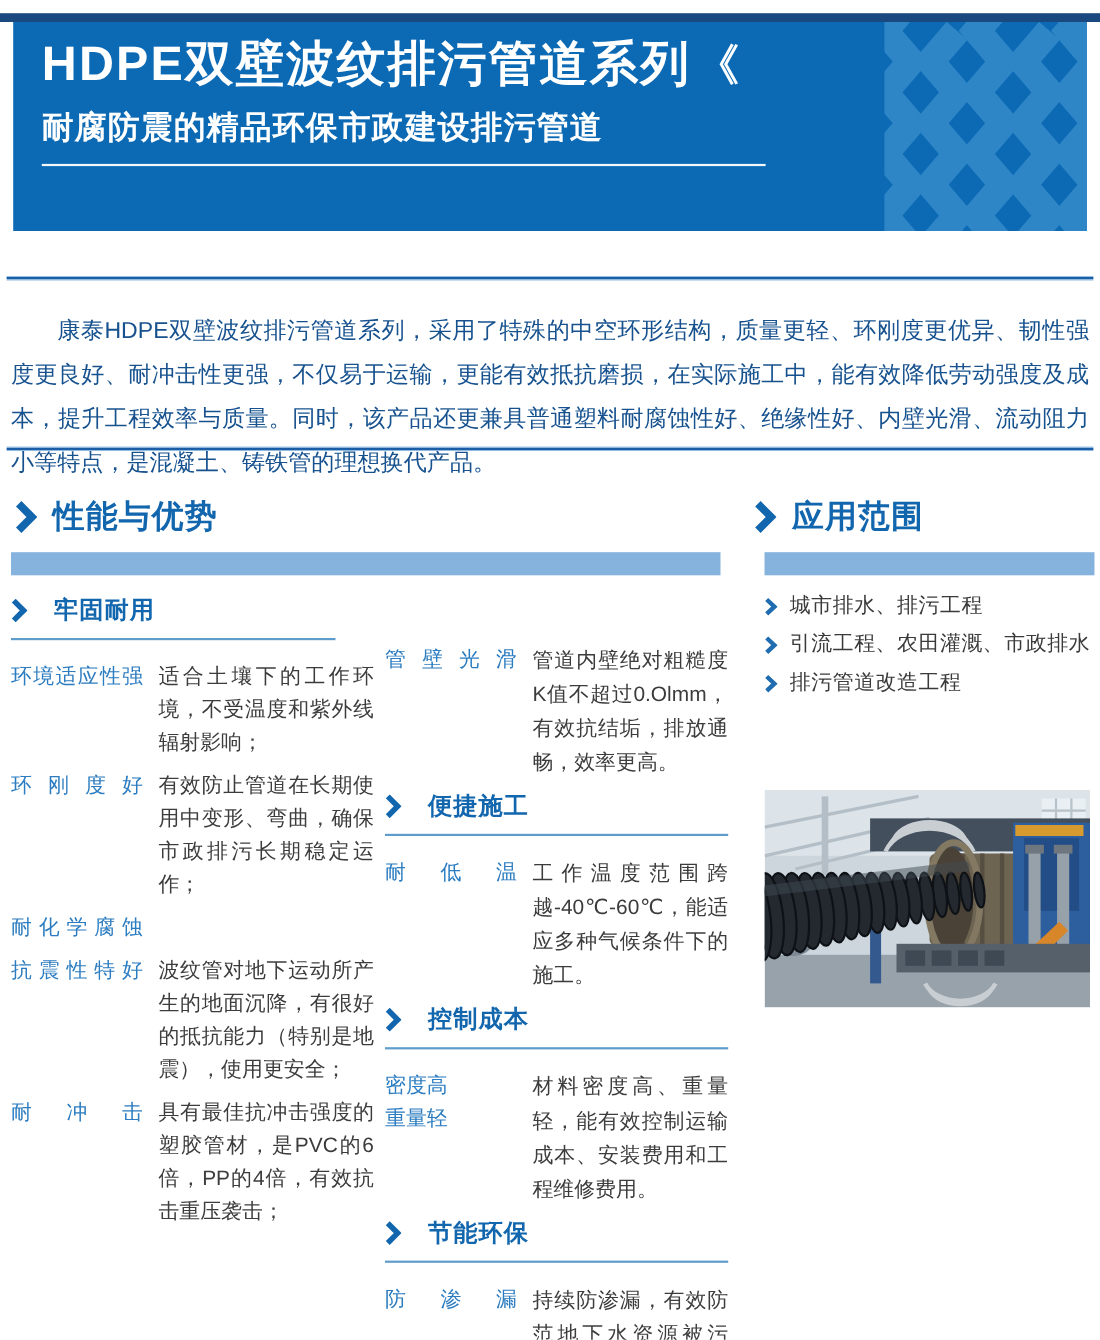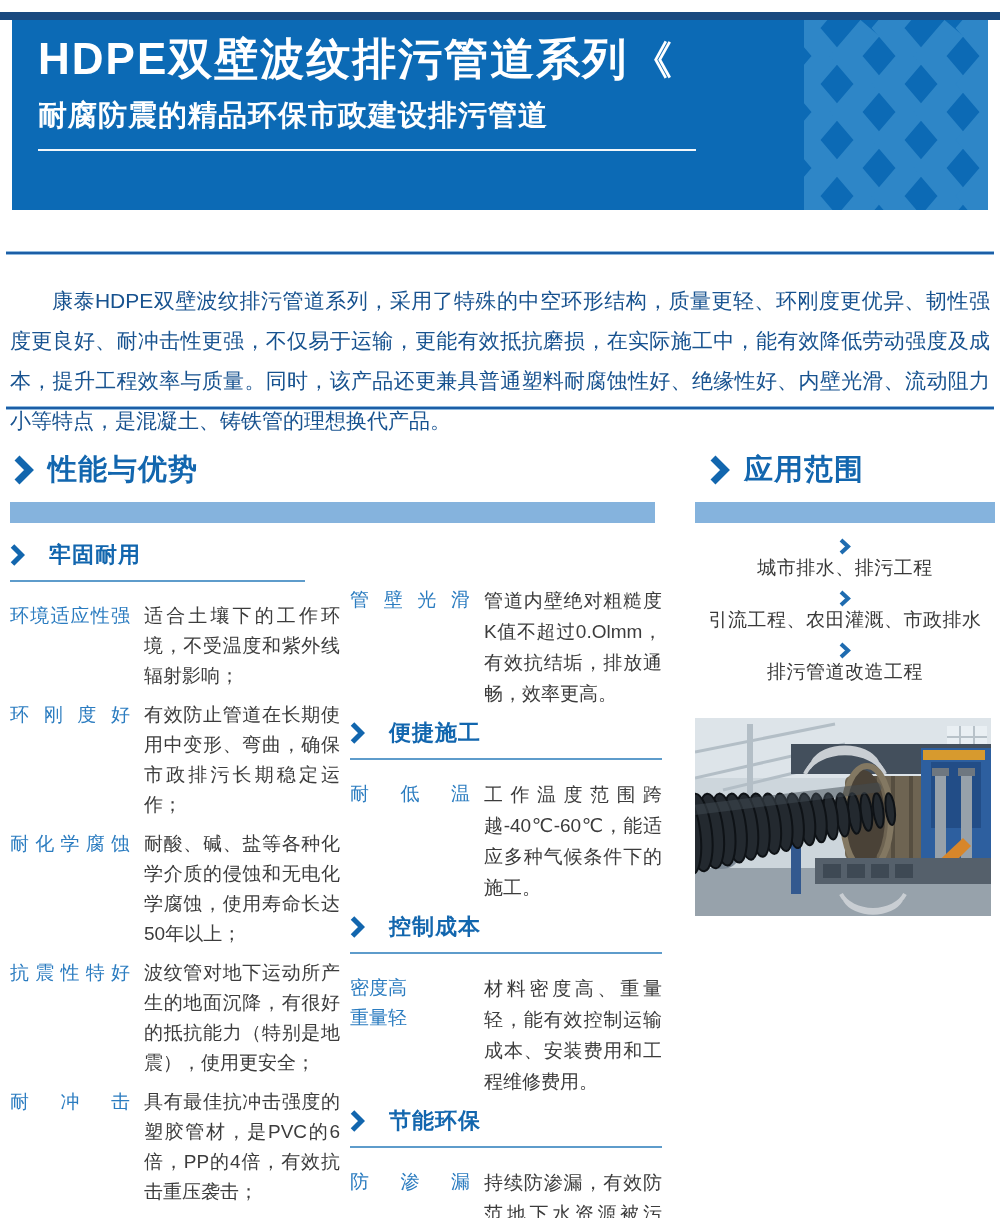--- a/index.html
+++ b/index.html
@@ -22,43 +22,43 @@
   .rule{position:absolute;left:6px;width:988px;height:4px;
     background:linear-gradient(to bottom,#8fb9de 0,#8fb9de 1px,#1c5ea6 1px,#1c5ea6 3px,#8fb9de 3px,#8fb9de 4px);}
   .rule-top{top:251px;}
   .rule-bottom{top:406px;}
   .intro{position:absolute;left:10px;top:260px;width:980px;font-size:21px;line-height:40px;
     color:var(--intro-blue,#17528f);text-align:justify;text-indent:2em;}
   
   .section-hd{position:absolute;top:450px;display:flex;align-items:center;gap:14px;
     color:var(--heading-blue,#1266ae);font-size:29px;font-weight:bold;letter-spacing:1px;}
   .hd-features{left:14px;text-align:center;}
-  .hd-apps{left:710px;font-family:Liberation Serif, serif;}
+  .hd-apps{left:686px;font-family:Liberation Serif, serif;}
   .bar{position:absolute;top:502px;height:21px;background:var(--bar-blue,#85b3dd);}
   .bar-features{left:10px;width:645px;}
   .bar-apps{left:695px;width:300px;}
   
   .col{position:absolute;top:540px;}
   .col-left{left:10px;width:330px;}
   .col-mid{left:350px;width:312px;}
   .group-hd{display:flex;align-items:center;gap:24px;font-size:22px;font-weight:bold;
     color:var(--heading-blue,#1266ae);padding-bottom:10px;border-bottom:2px solid #5e9ccb;letter-spacing:1px;}
   .col-left .group-hd{width:284px;padding-right:11px;}
   .col-mid .group-hd{margin-top:9px;}
   .item{display:flex;gap:14px;margin-top:9px;align-items:flex-start;}
   .group-hd + .item{margin-top:19px;}
   .lbl{width:120px;flex:none;color:var(--label-blue,#2b7cc0);font-size:19px;line-height:30px;}
   .lbl.j{text-align:justify;text-align-last:justify;}
   .lbl .l2{display:block;}
   .itx{flex:1;color:#3c3c3c;font-size:19px;line-height:30px;text-align:justify;}
   .col-mid .itx{line-height:31px;}
   
   .apps-list{position:absolute;left:695px;top:538px;width:300px;}
-  .app-item{display:flex;align-items:center;margin-bottom:9px;
-    color:#3a3a3a;font-size:19px;line-height:26px;letter-spacing:.5px;flex-direction:column;}
+  .app-item{display:flex;align-items:center;gap:11px;margin-bottom:9px;
+    color:#3a3a3a;font-size:19px;line-height:26px;letter-spacing:.5px;}
   .photo{position:absolute;left:695px;top:718px;width:296px;height:198px;overflow:hidden;}
   .photo svg{display:block;}
   
   .arr{flex:none;}
   .arr-big{width:20px;height:30px;}
   .arr-mid{width:15px;height:22px;}
   .arr-sm{width:12px;height:17px;}
 </style>
 </head>
 <body>
@@ -111,21 +111,20 @@
   <div class="item">
     <span class="lbl j">环境适应性强</span>
     <span class="itx">适合土壤下的工作环境，不受温度和紫外线辐射影响；</span>
   </div>
   <div class="item">
     <span class="lbl j">环刚度好</span>
     <span class="itx">有效防止管道在长期使用中变形、弯曲，确保市政排污长期稳定运作；</span>
   </div>
   <div class="item">
     <span class="lbl j">耐化学腐蚀</span>
-    <span class="itx">耐酸、碱、盐等各种化学介质的侵蚀和无电化学腐蚀，使用寿命长达50年以上；</span>
   </div>
   <div class="item">
     <span class="lbl j">抗震性特好</span>
     <span class="itx">波纹管对地下运动所产生的地面沉降，有很好的抵抗能力（特别是地震），使用更安全；</span>
   </div>
   <div class="item">
     <span class="lbl j">耐冲击</span>
     <span class="itx">具有最佳抗冲击强度的塑胶管材，是PVC的6倍，PP的4倍，有效抗击重压袭击；</span>
   </div>
 </div>

